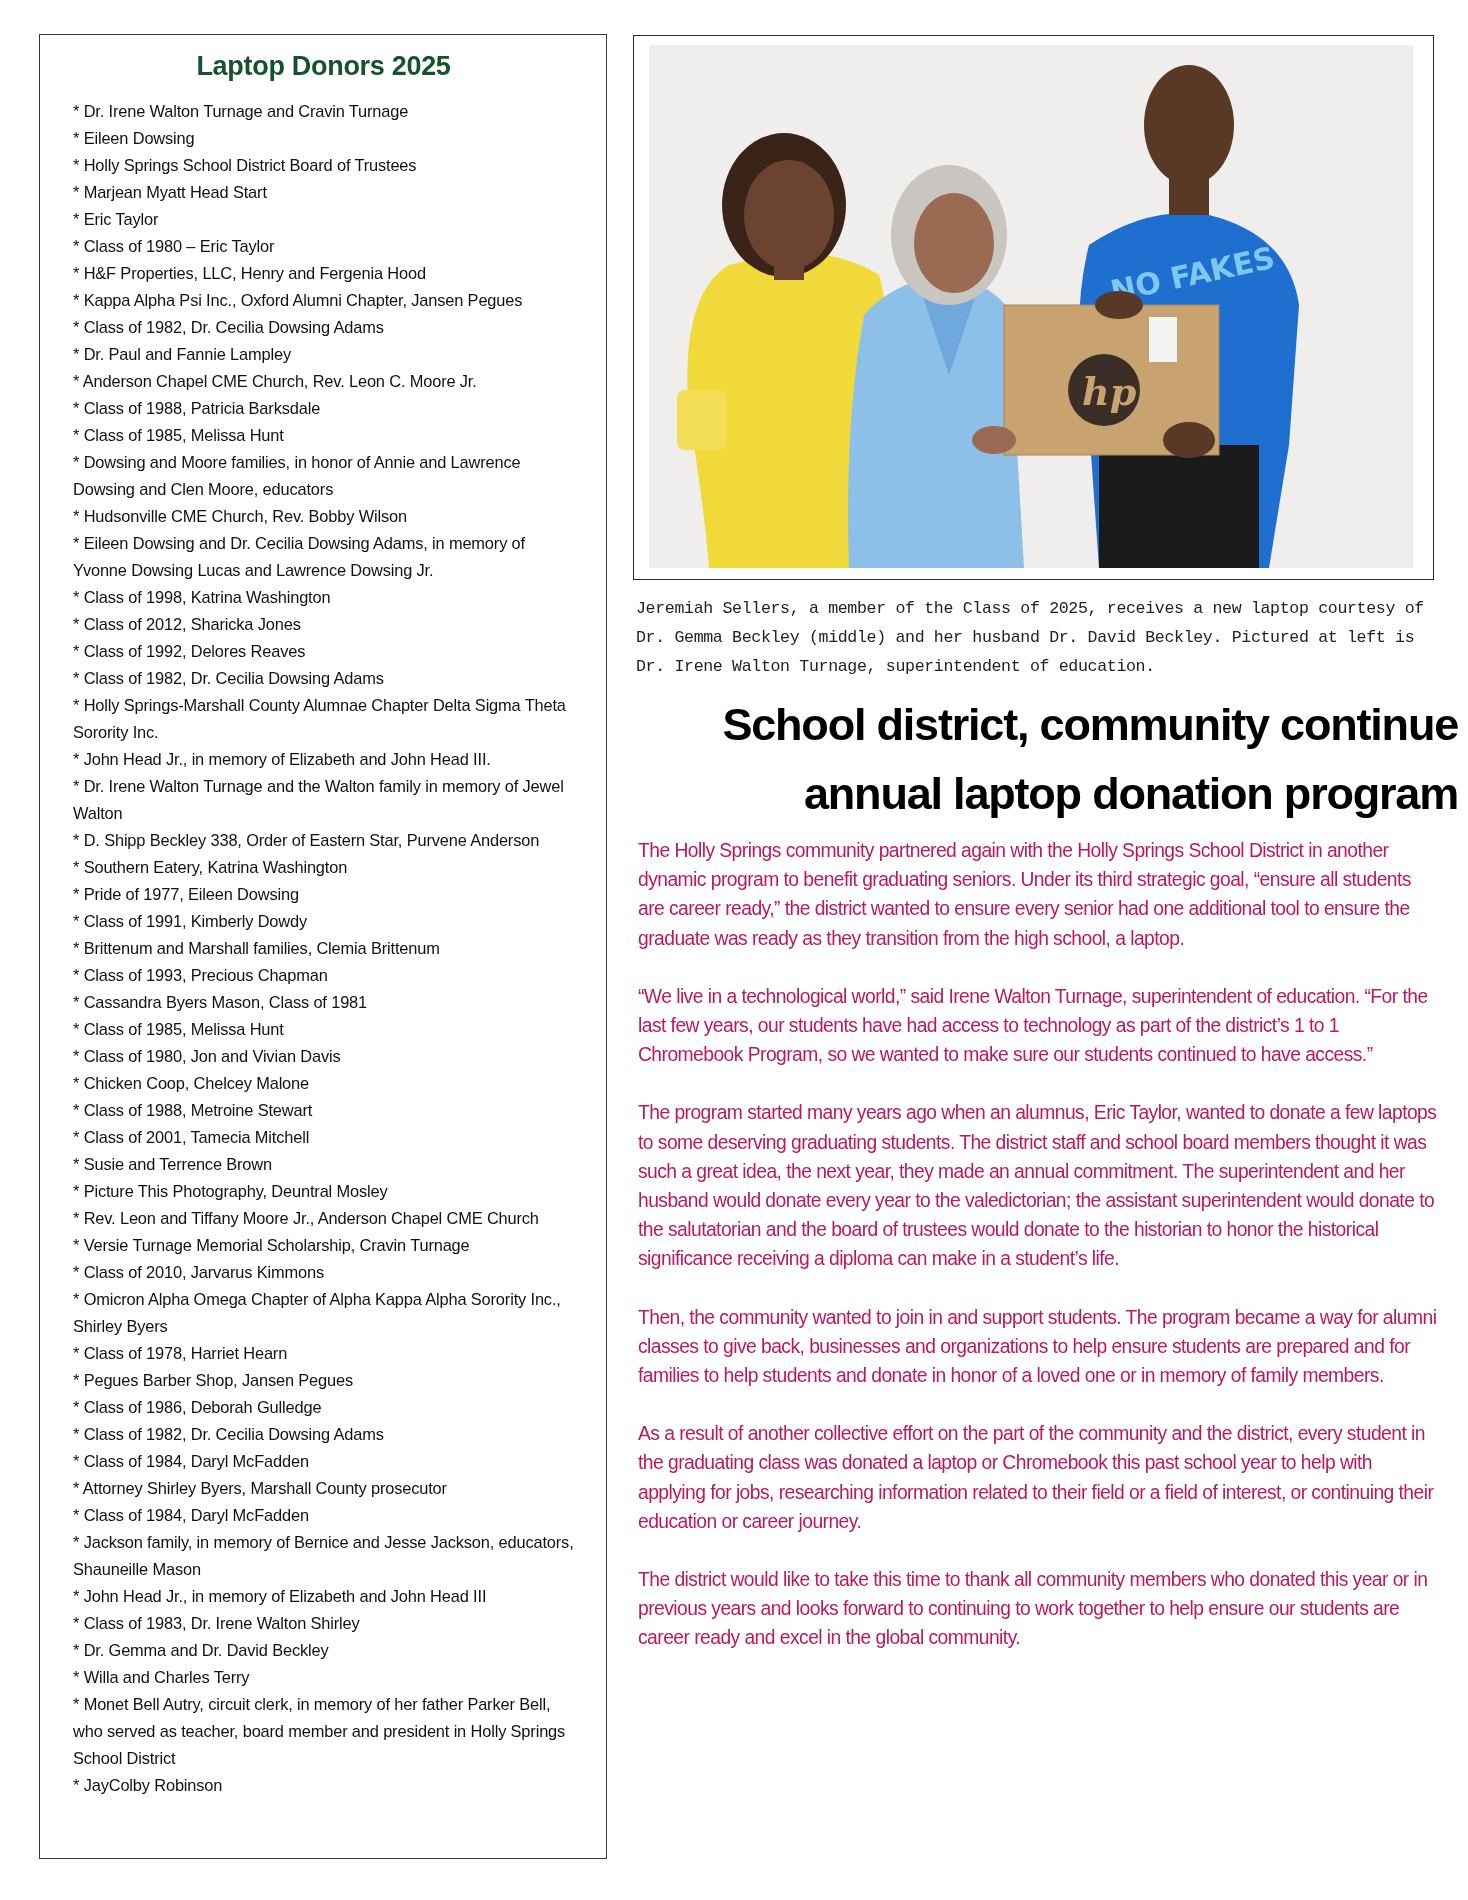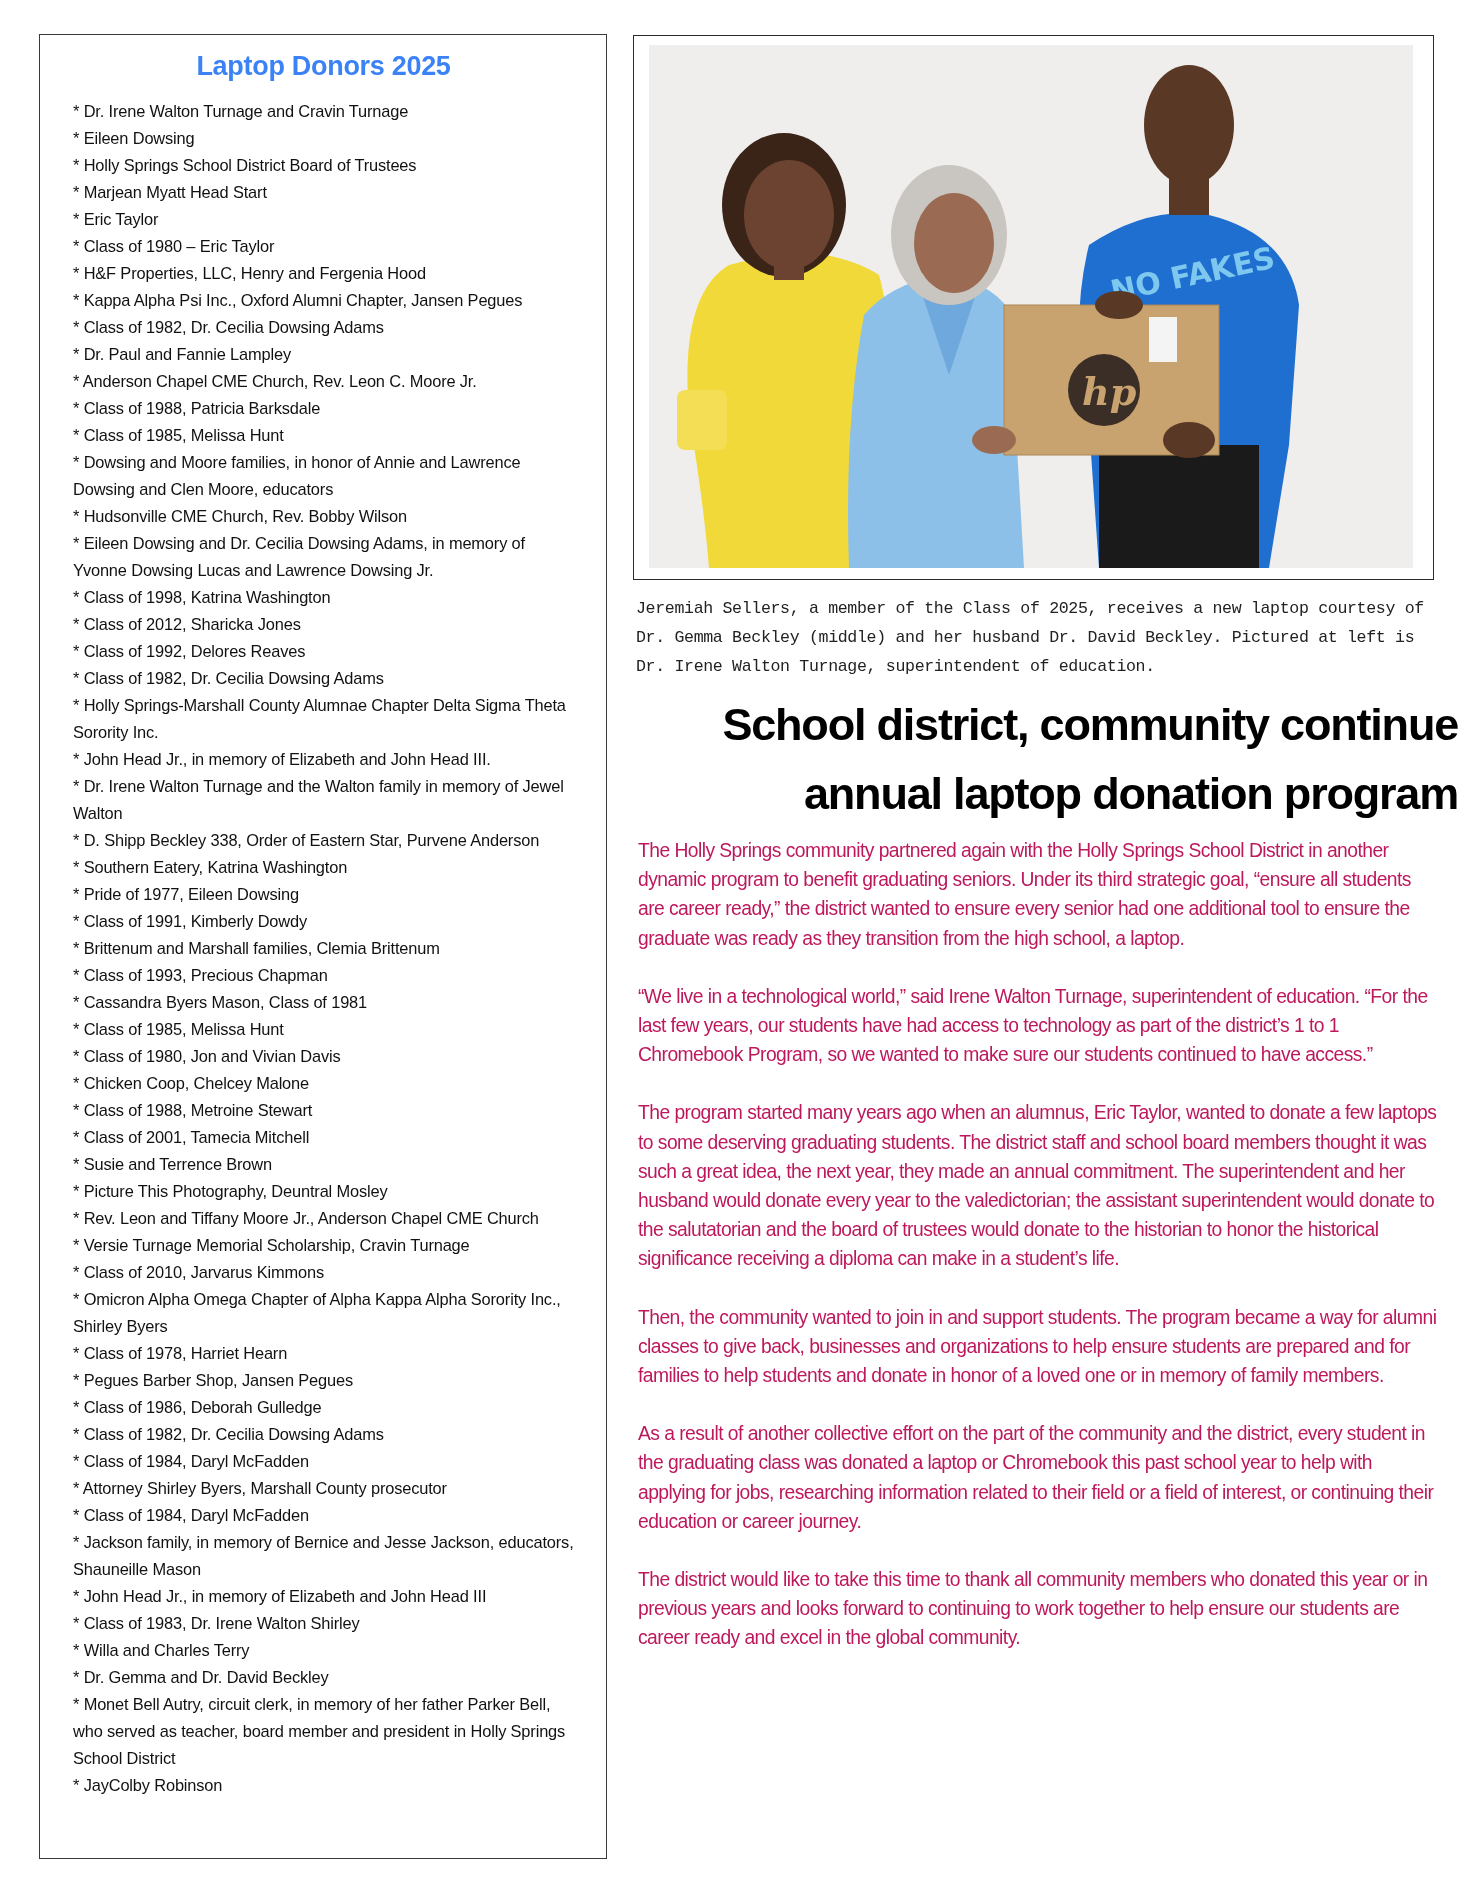--- a/index.html
+++ b/index.html
@@ -7,21 +7,21 @@
     width: 1468px; height: 1900px; position: relative; overflow: hidden;
     font-family: "Liberation Sans", sans-serif; color: #111;
   }
   .donors-box {
     position: absolute; left: 39px; top: 34px; width: 568px; height: 1825px;
     border: 1.5px solid #3a3a3a; box-sizing: border-box;
     padding: 10px 16px 0 17px;
   }
   .donors-title {
     text-align: center; font-weight: bold; font-size: 27px; margin: 6px 0 16px 0;
-    color: #3b82f6; letter-spacing: -0.3px;
+    color: #14532d; letter-spacing: -0.3px;
   }
   .donor-list { list-style: none; margin: 16px; padding: 0; }
   .donor-list li {
     font-size: 16.4px; line-height: 27px; color: #111; letter-spacing: -0.15px;
   }
   .photo-frame {
     position: absolute; left: 633px; top: 35px; width: 801px; height: 545px;
     border: 1.5px solid #2a2a2a; box-sizing: border-box; background: #fff;
   }
   .photo {
@@ -95,22 +95,22 @@
     <li>* Class of 1978, Harriet Hearn</li>
     <li>* Pegues Barber Shop, Jansen Pegues</li>
     <li>* Class of 1986, Deborah Gulledge</li>
     <li>* Class of 1982, Dr. Cecilia Dowsing Adams</li>
     <li>* Class of 1984, Daryl McFadden</li>
     <li>* Attorney Shirley Byers, Marshall County prosecutor</li>
     <li>* Class of 1984, Daryl McFadden</li>
     <li>* Jackson family, in memory of Bernice and Jesse Jackson, educators, Shauneille Mason</li>
     <li>* John Head Jr., in memory of Elizabeth and John Head III</li>
     <li>* Class of 1983, Dr. Irene Walton Shirley</li>
+    <li>* Dr. Gemma and Dr. David Beckley</li>
     <li>* Willa and Charles Terry</li>
-    <li>* Dr. Gemma and Dr. David Beckley</li>
     <li>* Monet Bell Autry, circuit clerk, in memory of her father Parker Bell, who served as teacher, board member and president in Holly Springs School District</li>
     <li>* JayColby Robinson</li>
   </ul>
 </div>
 
 <div class="photo-frame">
   <div class="photo" title="Three people holding an HP laptop box: a woman in a yellow top, an older woman in a light blue blouse, and a young man in a blue NO FAKES t-shirt">
     <svg width="764" height="523" viewBox="0 0 764 523" xmlns="http://www.w3.org/2000/svg">
       <rect x="0" y="0" width="764" height="523" fill="#efeeec"></rect>
 

